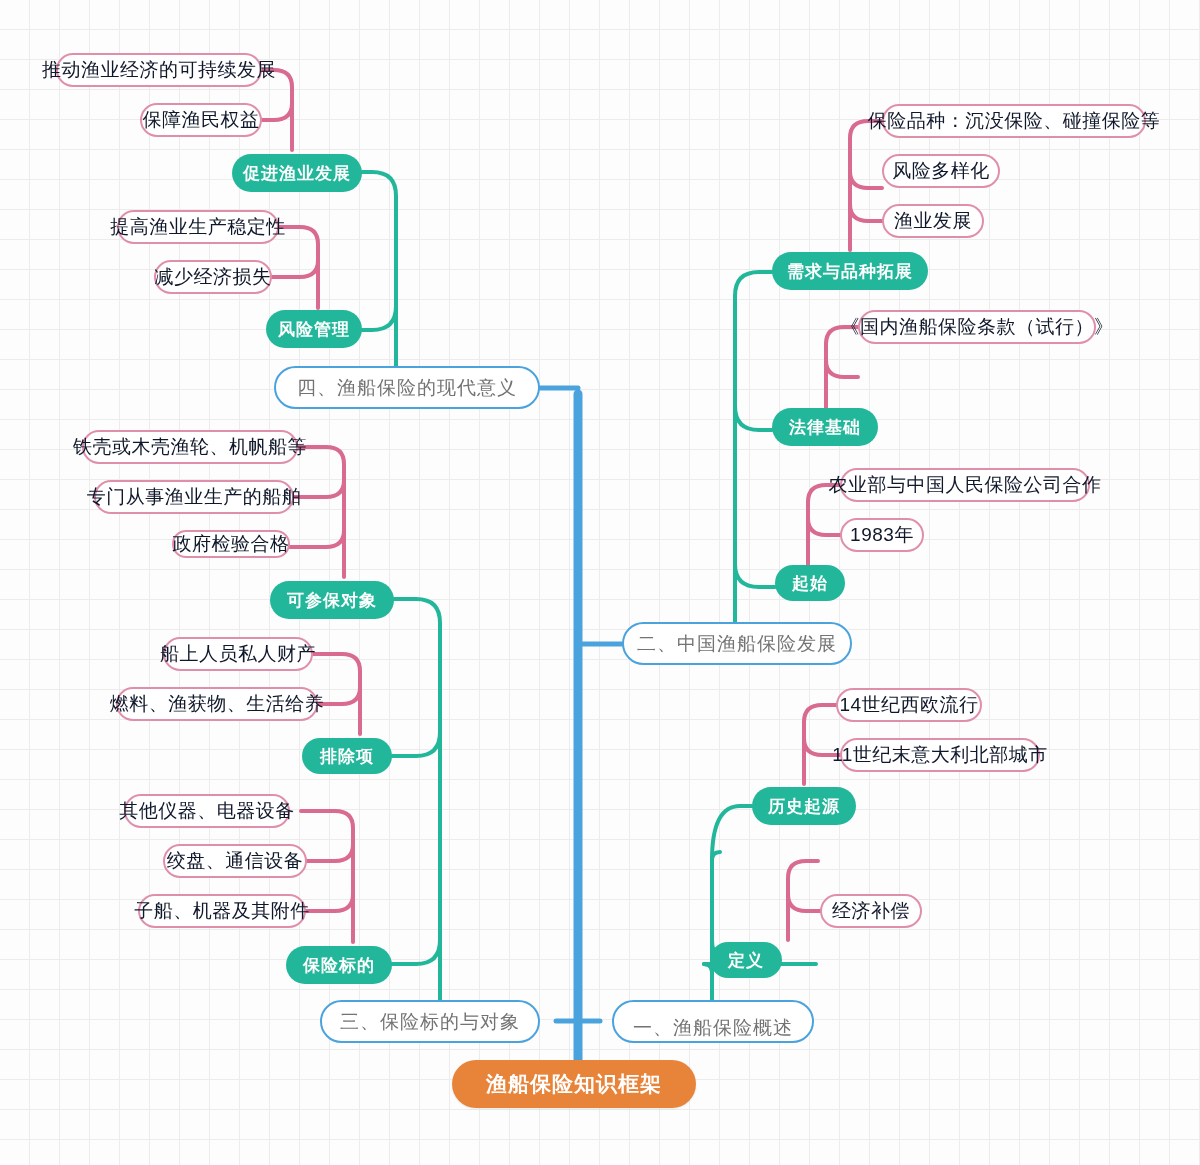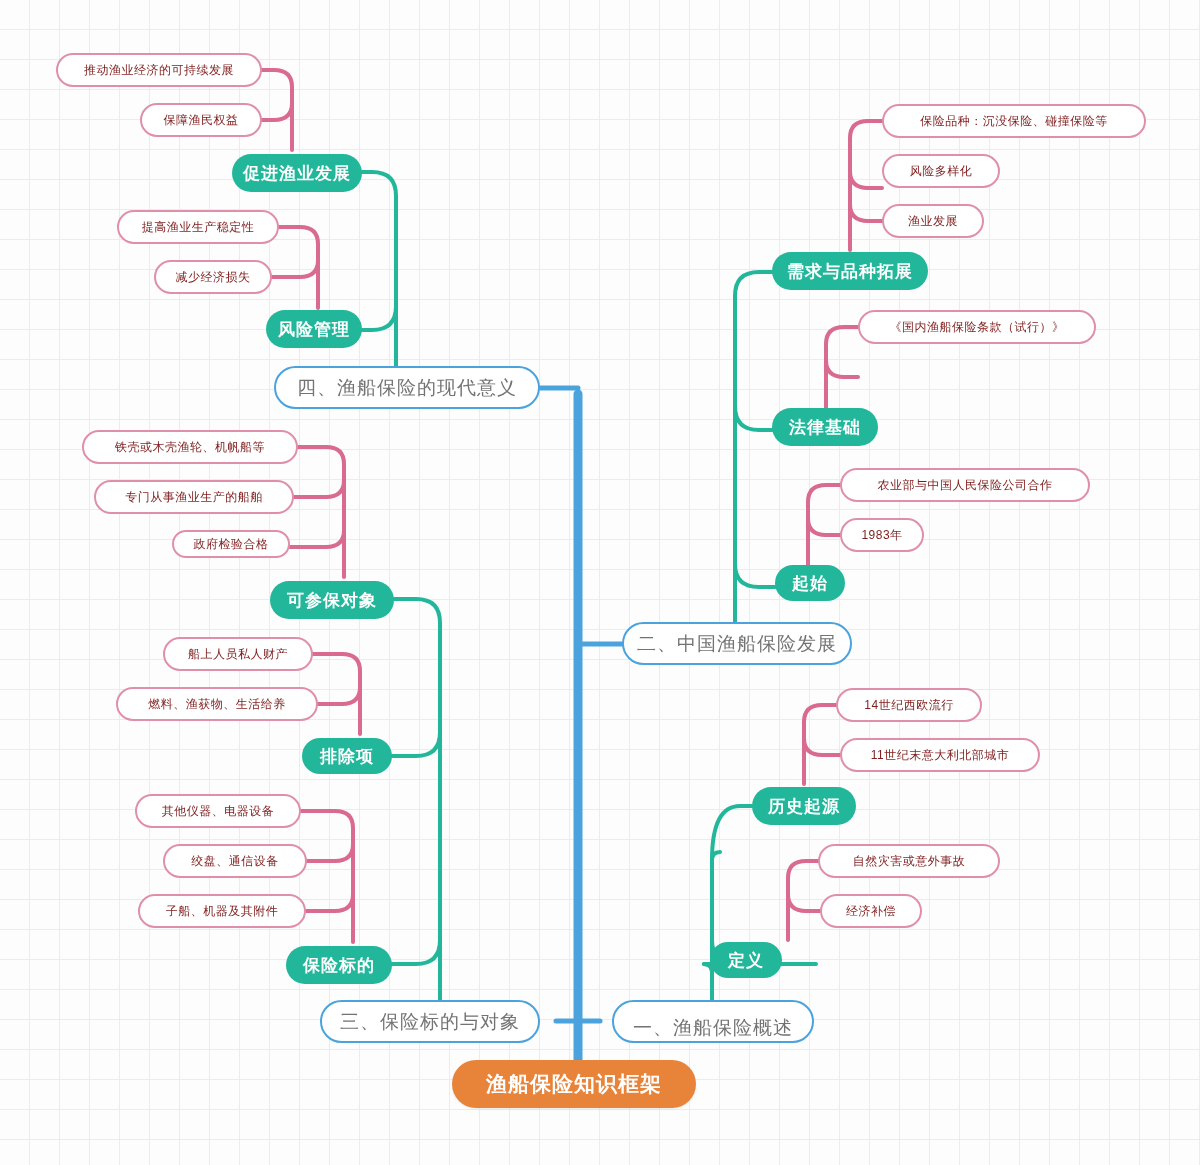--- a/index.html
+++ b/index.html
@@ -66,22 +66,22 @@
     background: #22b79a;
     color: #ffffff;
     font-size: 17px;
     font-weight: bold;
     letter-spacing: 1px;
     border: none;
   }
   
   .n-l3 {
     background: #ffffff;
-    color: #7f1d1d;
-    font-size: 12px;
+    color: #0f172a;
+    font-size: 19px;
     font-weight: normal;
     letter-spacing: 0.5px;
     border: 2px solid #e08fab;
   }
 </style>
 </head>
 <body>
 
 <div id="canvas">
 
@@ -156,23 +156,20 @@
     <span>渔船保险知识框架</span>
   </div>
 
   <div class="node n-l1" style="left:612px; top:1000px; width:202px; height:43px;align-items:flex-end;">
     <span>一、渔船保险概述</span>
   </div>
 
   <div class="node n-l2" style="left:710px; top:942px; width:72px; height:36px;">
     <span>定义</span>
   </div>
-  <div class="node n-l3" style="left:818px; top:844px; width:182px; height:34px;">
-    <span>自然灾害或意外事故</span>
-  </div>
   <div class="node n-l3" style="left:820px; top:894px; width:102px; height:34px;">
     <span>经济补偿</span>
   </div>
 
   <div class="node n-l2" style="left:752px; top:787px; width:104px; height:38px;">
     <span>历史起源</span>
   </div>
   <div class="node n-l3" style="left:836px; top:688px; width:146px; height:34px;">
     <span>14世纪西欧流行</span>
   </div>
@@ -214,21 +211,21 @@
     <span>渔业发展</span>
   </div>
 
   <div class="node n-l1" style="left:320px; top:1000px; width:220px; height:43px;">
     <span>三、保险标的与对象</span>
   </div>
 
   <div class="node n-l2" style="left:286px; top:946px; width:106px; height:38px;">
     <span>保险标的</span>
   </div>
-  <div class="node n-l3" style="left:135px; top:794px; width:166px; height:34px;">
+  <div class="node n-l3" style="left:124px; top:794px; width:166px; height:34px;">
     <span>其他仪器、电器设备</span>
   </div>
   <div class="node n-l3" style="left:163px; top:844px; width:144px; height:34px;">
     <span>绞盘、通信设备</span>
   </div>
   <div class="node n-l3" style="left:138px; top:894px; width:168px; height:34px;">
     <span>子船、机器及其附件</span>
   </div>
 
   <div class="node n-l2" style="left:302px; top:738px; width:90px; height:36px;">

